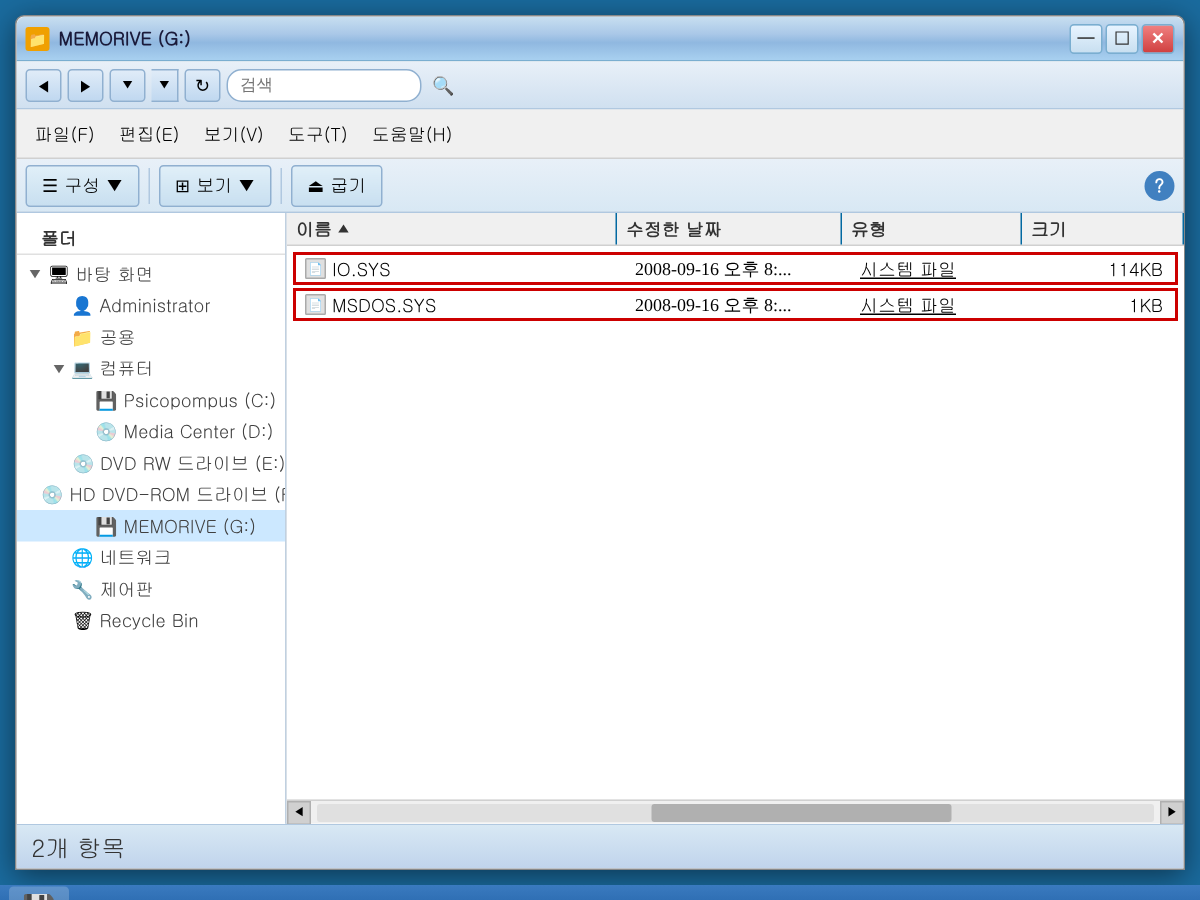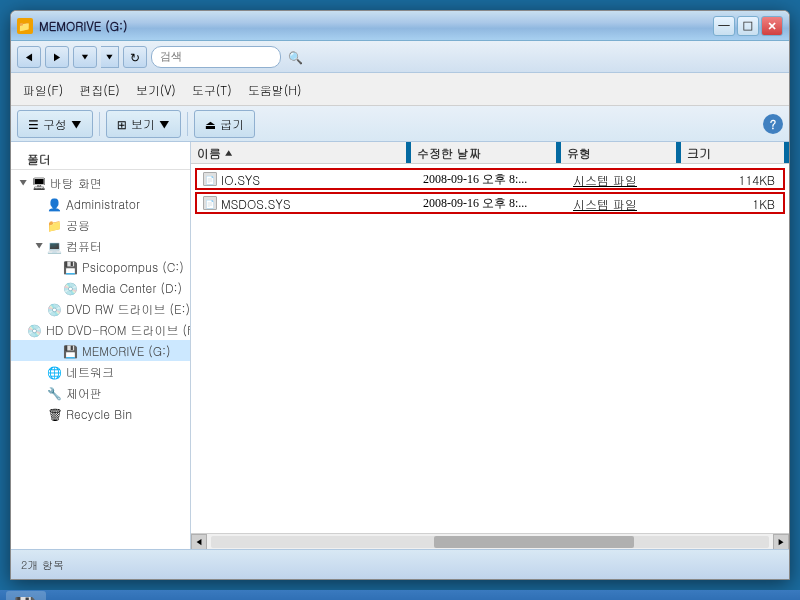--- a/index.html
+++ b/index.html
@@ -251,21 +251,21 @@
       height: 22px;
       position: sticky;
       top: 0;
       z-index: 1;
     }
     .col-h {
       padding: 2px 6px;
       font-size: 12px;
       font-weight: bold;
       color: #333;
-      border-right: 5px solid #0369a1;
+      border-right: 1px solid #0369a1;
       height: 100%;
       display: flex;
       align-items: center;
       cursor: pointer;
     }
     .col-name { width: 220px; }
     .col-date { width: 150px; }
     .col-type { width: 120px; }
     .col-size { flex: 1; }
 
@@ -340,21 +340,21 @@
     }
 
     
     .statusbar {
       height: 30px;
       background: linear-gradient(to bottom, #d8e8f4, #c0d4ec);
       border-top: 1px solid #b0c8e0;
       display: flex;
       align-items: center;
       padding: 0 10px;
-      font-size: 11px;
+      font-size: 16px;
       color: #333;
       gap: 10px;
     }
 
     
     .taskbar {
       height: 30px;
       background: linear-gradient(to bottom, #3a7abf, #1a5a9f);
       display: flex;
       align-items: center;
@@ -382,21 +382,21 @@
     </div>
   </div>
 
   <div class="addressbar">
     <div class="nav-btn">◀</div>
     <div class="nav-btn">▶</div>
     <div class="nav-btn" style="font-size:8px">▼</div>
     <div class="address-dropdown">▼</div>
     <div class="refresh-btn">↻</div>
     <div class="search-box">
-      <input type="text" style="border: none; outline: none; width: 90px; font-size: 11px; color: rgb(136, 136, 136); font-family: Liberation Mono, monospace;" placeholder="검색">
+      <input type="text" style="border: none; outline: none; width: 90px; font-size: 11px; color: rgb(136, 136, 136);" placeholder="검색">
     </div>
     <div class="search-icon-btn">🔍</div>
   </div>
 
   <div class="menubar">
     <div class="menu-item">파일(F)</div>
     <div class="menu-item">편집(E)</div>
     <div class="menu-item">보기(V)</div>
     <div class="menu-item">도구(T)</div>
     <div class="menu-item">도움말(H)</div>

